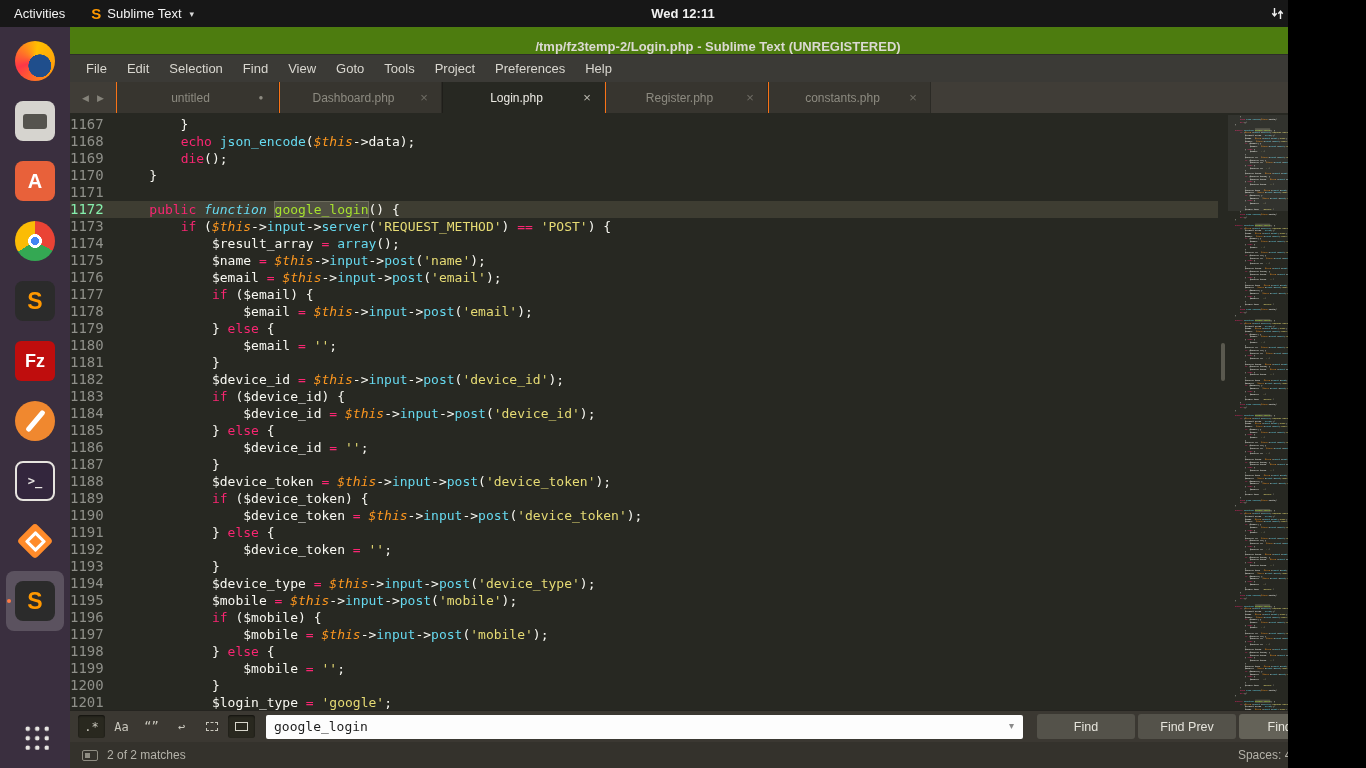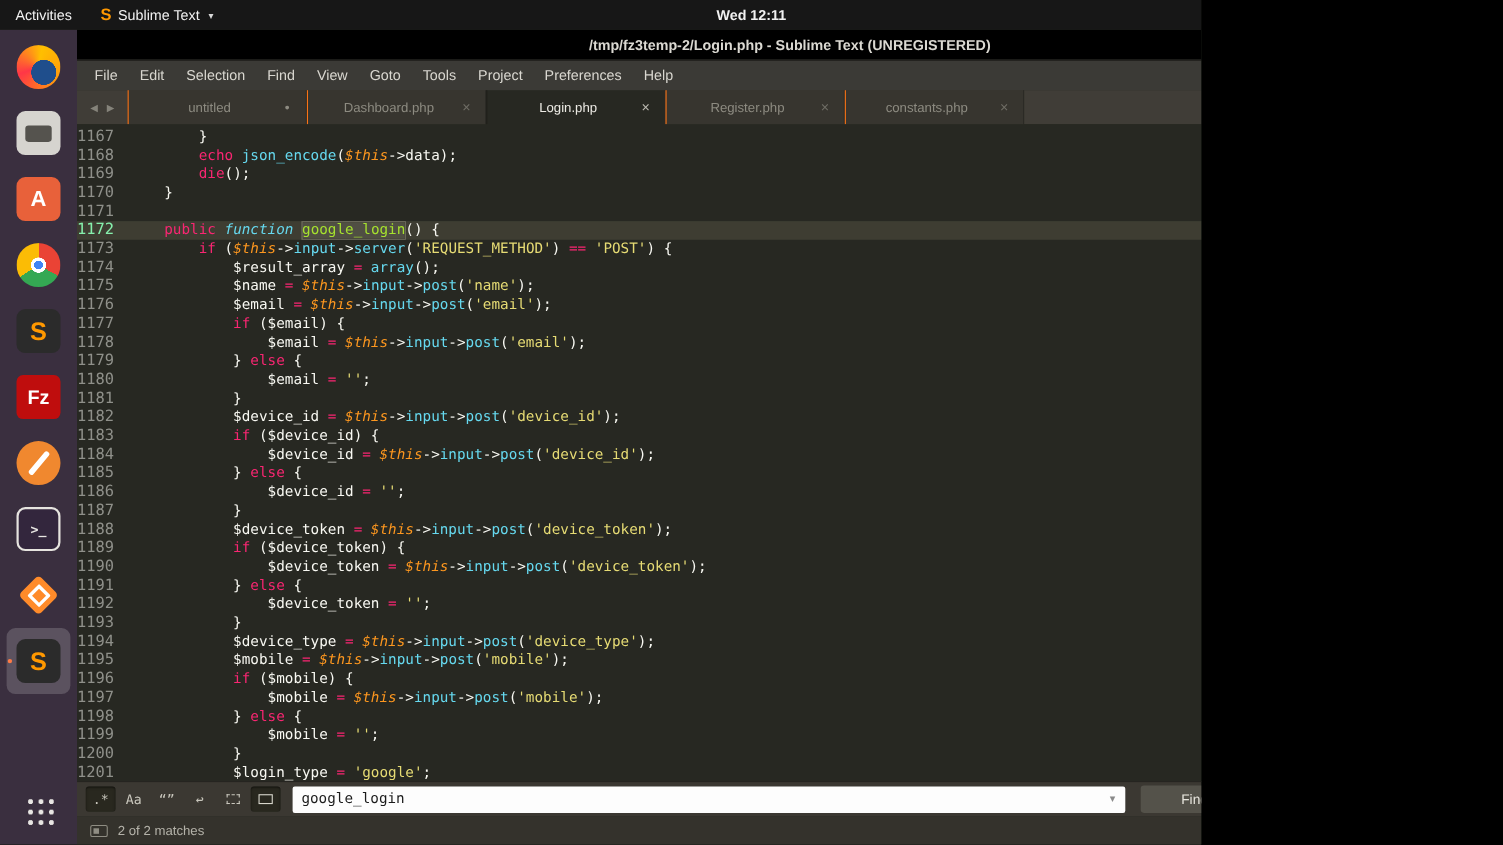--- a/index.html
+++ b/index.html
@@ -1,17 +1,17 @@
 <!DOCTYPE html>
 <html><head>
 <meta charset="utf-8">
 <style>
   *{box-sizing:border-box;margin:0;padding:0}
   html,body{width:1366px;height:768px;overflow:hidden;background:#000;font-family:"Liberation Sans",sans-serif}
-  #screen{position:relative;width:1092px;height:768px;background:#272822;overflow:hidden}
+  #screen{position:relative;width:1288px;height:768px;background:#272822;overflow:hidden}
 
   
   #topbar{position:absolute;top:0;left:0;width:1366px;height:27px;background:#171717;color:#f2f2f2;
           display:flex;align-items:center;justify-content:space-between;font-size:13px;z-index:30;padding:0 10px}
   .tb-left{display:flex;align-items:center;gap:18px}
   .tb-item{padding:2px 4px;display:flex;align-items:center;gap:6px;cursor:default}
   .subl-badge{color:#ff9800;font-weight:bold;font-size:15px;line-height:15px}
   .caret{font-size:9px;color:#d8d8d8;margin-left:2px}
   .tb-center{position:absolute;left:50%;transform:translateX(-50%);font-weight:bold}
   .tb-right{display:flex;align-items:center;gap:10px;padding-right:4px}
@@ -41,21 +41,21 @@
   .diamond-app{background:transparent}
   .diamond-app::after{content:"";position:absolute;width:26px;height:26px;background:#ff8b2a;transform:rotate(45deg);border-radius:4px}
   .diamond-app::before{content:"";position:absolute;width:9px;height:9px;border:3px solid #fff;transform:rotate(45deg);border-radius:1px;z-index:2}
   .show-apps{position:absolute;bottom:10px;left:50%;transform:translateX(-50%);width:44px;height:44px;display:flex;align-items:center;justify-content:center}
   .show-apps .dots{width:27px;height:27px;
      background-image:radial-gradient(circle,#e8e6e3 2px,transparent 2.6px);
      background-size:9.5px 9.5px;background-position:1px 1px;background-repeat:repeat}
 
   
   #window{position:absolute;left:70px;top:27px;width:1296px;height:741px;display:flex;flex-direction:column;background:#272822}
-  #titlebar{height:28px;background:#000000;border-bottom:1px solid #2e2d29;position:relative;display:flex;align-items:center;flex:none}
+  #titlebar{height:28px;background:#4d7c0f;border-bottom:1px solid #2e2d29;position:relative;display:flex;align-items:flex-end;flex:none}
   .title{flex:1;text-align:center;font-weight:bold;font-size:13px;color:#dbd9d2}
   .win-controls{position:absolute;right:6px;top:4px;display:flex;gap:6px}
   .winbtn{width:19px;height:19px;border-radius:50%;background:#4d4c47;color:#d5d3cc;font-size:12px;line-height:18px;text-align:center;cursor:default}
 
   #menubar{height:27px;background:#3b3a36;display:flex;align-items:center;padding-left:6px;flex:none}
   .menu-item{padding:4px 10px;font-size:13px;color:#d9d7d0;cursor:default}
 
   #tabbar{height:31px;background:#403d37;display:flex;align-items:stretch;position:relative;flex:none}
   .tab-arrows{width:46px;display:flex;align-items:center;justify-content:center;gap:8px;color:#85837a;font-size:9px}
   .tab{width:163px;display:flex;align-items:center;padding:0 10px;font-size:12px;color:#8d8b81;
@@ -101,21 +101,21 @@
   .find-input-wrap{flex:1;position:relative;margin:0 8px}
   #find-input{width:100%;height:24px;background:#fdfdfd;border:none;border-radius:2px;padding:0 26px 0 8px;
               font-family:"DejaVu Sans Mono",monospace;font-size:13px;color:#1c1c1c;outline:none}
   .input-caret{position:absolute;right:9px;top:5px;color:#8a8a8a;font-size:10px}
   .find-btn{height:25px;min-width:98px;background:#54524a;border:none;border-radius:3px;color:#e6e4dc;
             font-size:12.5px;padding:0 14px;margin-left:3px;font-family:"Liberation Sans",sans-serif}
   .find-btn.focused{background:#646258}
   .corner-swatch{width:12px;height:13px;background:#c0a96b;margin-left:6px;flex:none}
 
   
-  #statusbar{height:26px;background:#34322c;display:flex;align-items:center;padding:0 18px 0 12px;font-size:12px;color:#b4b2a9;flex:none}
+  #statusbar{height:26px;background:#34322c;display:flex;align-items:center;padding:0 8px 0 12px;font-size:12px;color:#b4b2a9;flex:none}
   .sb-left{display:flex;align-items:center;gap:9px;flex:1}
   .sb-icon{width:16px;height:11px;border:1px solid #8f8d83;border-radius:2px;position:relative}
   .sb-icon::after{content:"";position:absolute;left:2px;top:2px;width:5px;height:5px;background:#8f8d83}
   .sb-right{display:flex;gap:42px}
 </style>
 </head>
 <body>
 
 <div id="screen">
 

